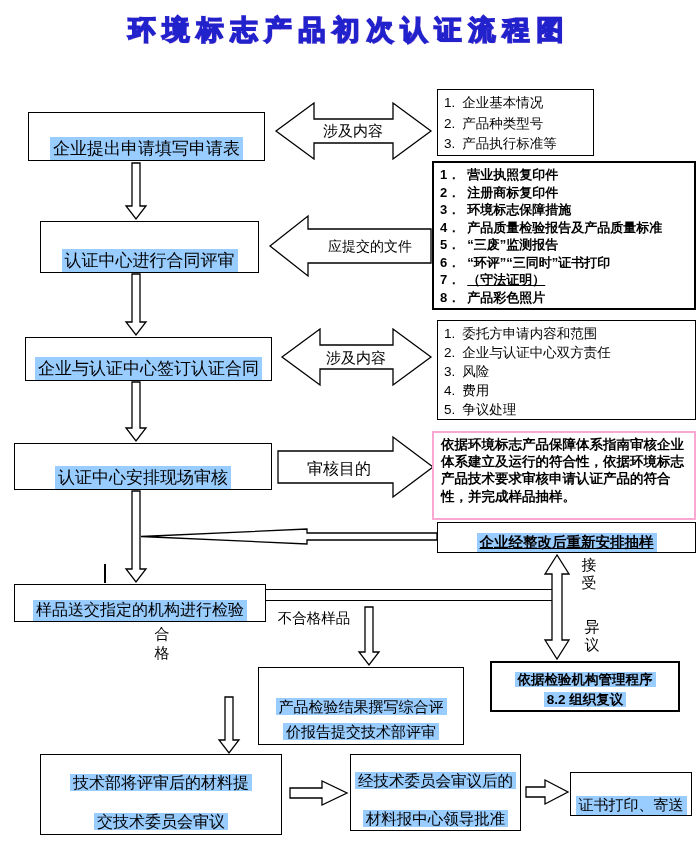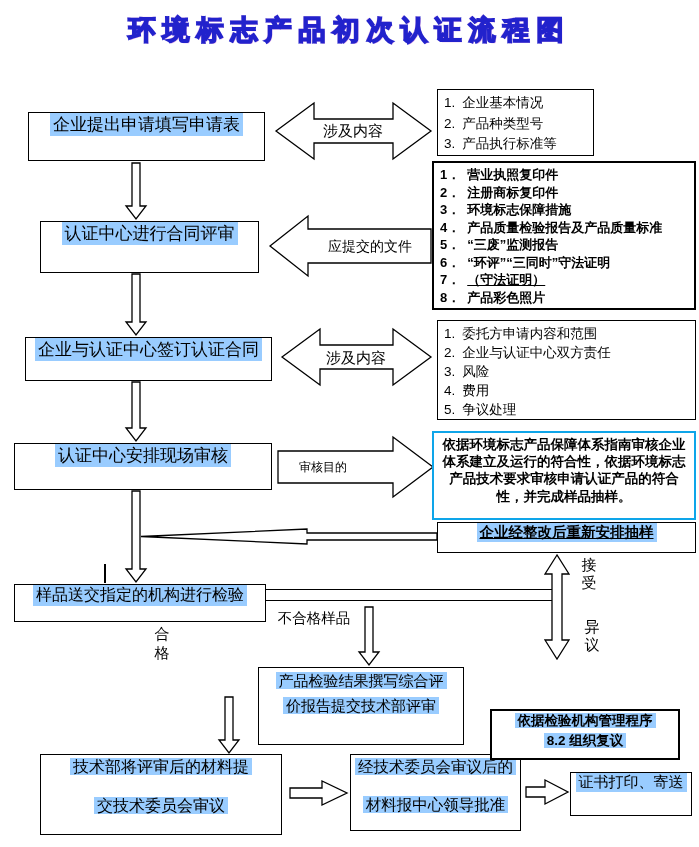--- a/index.html
+++ b/index.html
@@ -3,33 +3,33 @@
 <meta charset="utf-8">
 <style>
   html,body{margin:0;padding:0;background:#fff;}
   .canvas{position:relative;width:699px;height:847px;background:#fff;
           font-family:"Liberation Sans",sans-serif;color:#000;overflow:hidden;}
   .title{position:absolute;left:0;top:12px;width:100%;text-align:center;
          font-size:27px;font-weight:bold;letter-spacing:7px;
          color:#15803d;-webkit-text-fill-color:#ffffff;-webkit-text-stroke:1.6px #2222cc;
          text-shadow:1px 1px 0 rgba(200,80,200,.45), -1px -1px 0 rgba(200,80,200,.3);}
   .box{position:absolute;background:#fff;border:1px solid #000;
-       display:flex;flex-direction:column;align-items:center;justify-content:flex-start;
+       display:flex;flex-direction:column;align-items:center;justify-content:flex-end;
        text-align:center;box-sizing:border-box;}
   .hl{background:#99CCFF;padding:0 3px;}
   .b{font-weight:bold;}
   .u{text-decoration:underline;}
   .line2{margin-top:15px;}
   .listbox{position:absolute;background:#fff;border:1px solid #000;
            box-sizing:border-box;padding:3px 6px;text-align:left;}
   .bd2{border-width:2px;}
   .li{display:flex;align-items:baseline;}
   .li .num{margin-right:7px;flex:0 0 auto;}
-  .note{position:absolute;background:#fff;border:2px solid #0ea5e9;box-sizing:border-box;
-        padding:3px 7px;text-align:center;font-weight:bold;font-size:13.5px;line-height:17.2px;}
+  .note{position:absolute;background:#fff;border:2px solid #f9a8d4;box-sizing:border-box;
+        padding:3px 7px;text-align:left;font-weight:bold;font-size:13.5px;line-height:17.2px;}
   .lbl{position:absolute;text-align:center;}
   .vlabel{position:absolute;white-space:pre-line;text-align:center;}
   svg.wires{position:absolute;left:0;top:0;pointer-events:none;}
   svg.wires *{vector-effect:non-scaling-stroke;}
   .shape{fill:#ffffff;stroke:#000000;stroke-width:1.3;}
 </style>
 </head>
 <body>
 
 <div class="canvas">
@@ -105,21 +105,21 @@
 
   <div class="box" style="left:350px;top:754px;width:171px;height:77px;font-size:15.5px;line-height:23px;">
     <div><span class="hl">经技术委员会审议后的</span></div>
     <div class="line2"><span class="hl">材料报中心领导批准</span></div>
   </div>
 
   <div class="box" style="left:437px;top:522px;width:259px;height:31px;font-size:14.5px;">
     <span class="hl b u">企业经整改后重新安排抽样</span>
   </div>
 
-  <div class="box bd2" style="left:490px;top:661px;width:190px;height:51px;font-size:13.5px;line-height:20px;border-width:2px;margin-top:48px;">
+  <div class="box bd2" style="left:490px;top:661px;width:190px;height:51px;font-size:13.5px;line-height:20px;border-width:2px;">
     <div><span class="hl b">依据检验机构管理程序</span></div>
     <div><span class="hl b">8.2 组织复议</span></div>
   </div>
 
   <div class="listbox" style="left:437px;top:89px;width:157px;height:67px;font-size:13.5px;line-height:20.5px;">
       <div class="li">
         <span class="num">1.</span>
         <span class="txt">企业基本情况</span>
       </div>
       <div class="li">
@@ -148,21 +148,21 @@
       <div class="li">
         <span class="num">4．</span>
         <span class="txt">产品质量检验报告及产品质量标准</span>
       </div>
       <div class="li">
         <span class="num">5．</span>
         <span class="txt">“三废”监测报告</span>
       </div>
       <div class="li">
         <span class="num">6．</span>
-        <span class="txt">“环评”“三同时”守法证明</span>
+        <span class="txt">“环评”“三同时”证书打印</span>
       </div>
       <div class="li">
         <span class="num">7．</span>
         <span class="txt u">（守法证明）</span>
       </div>
       <div class="li">
         <span class="num">8．</span>
         <span class="txt">产品彩色照片</span>
       </div>
     </div>
@@ -188,21 +188,21 @@
         <span class="num">5.</span>
         <span class="txt">争议处理</span>
       </div>
     </div>
 
   <div class="note" style="left:432px;top:431px;width:264px;height:89px;">依据环境标志产品保障体系指南审核企业体系建立及运行的符合性，依据环境标志产品技术要求审核申请认证产品的符合性，并完成样品抽样。</div>
 
   <div class="lbl" style="left:298px;top:122px;width:110px;font-size:15px;">涉及内容</div>
   <div class="lbl" style="left:312px;top:238px;width:116px;font-size:14px;">应提交的文件</div>
   <div class="lbl" style="left:301px;top:349px;width:110px;font-size:15px;">涉及内容</div>
-  <div class="lbl" style="left:268px;top:459px;width:110px;font-size:12px;">审核目的</div>
+  <div class="lbl" style="left:284px;top:459px;width:110px;font-size:16px;">审核目的</div>
   <div class="vlabel" style="left:150px;top:624px;width:24px;font-size:15px;line-height:19px;">合
 格</div>
   <div class="lbl" style="left:273px;top:609px;width:82px;font-size:14.5px;">不合格样品</div>
   <div class="vlabel" style="left:577px;top:556px;width:24px;font-size:15px;line-height:18px;">接
 受</div>
   <div class="vlabel" style="left:580px;top:618px;width:24px;font-size:15px;line-height:18px;">异
 议</div>
 
 </div>
 

